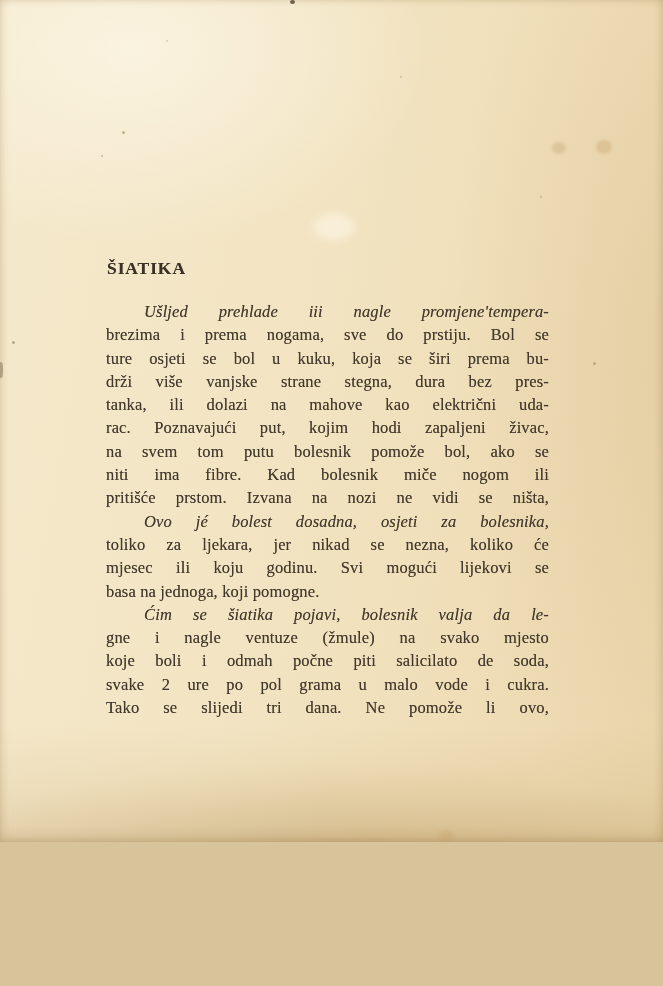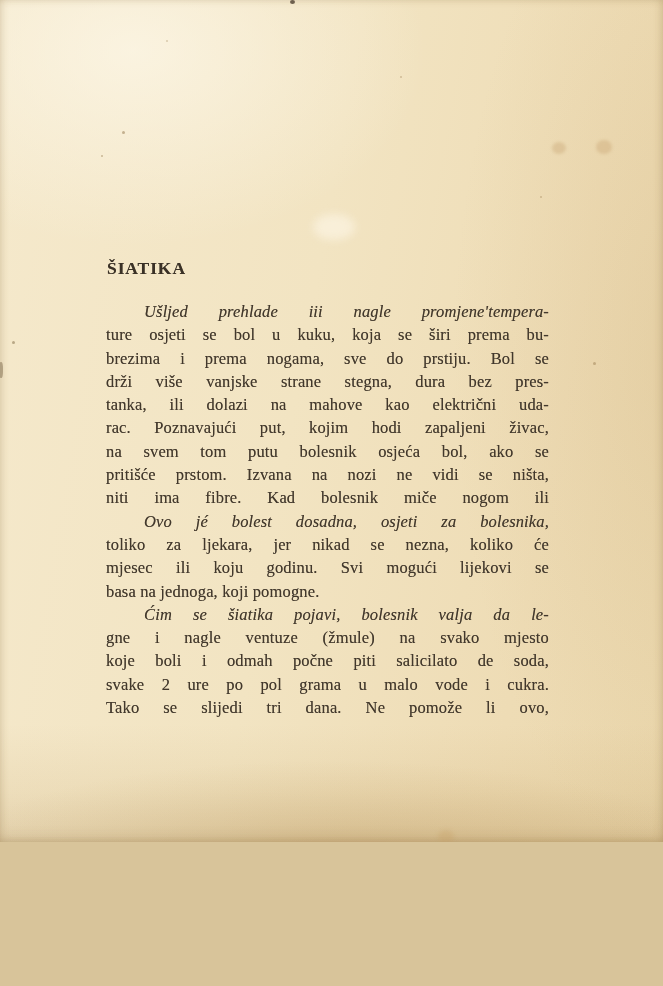--- a/index.html
+++ b/index.html
@@ -85,28 +85,28 @@
   <div class="stain" style="left:88px;top:930px;width:14px;height:12px;background:rgba(196,155,95,.3);filter:blur(2px);"></div>
   <div class="stain" style="left:606px;top:893px;width:18px;height:14px;background:rgba(190,150,92,.32);filter:blur(2px);"></div>
   <div class="stain" style="left:626px;top:930px;width:4px;height:4px;background:transparent;border:1px solid rgba(110,88,55,.6);"></div>
 
   <h1 class="page-title">ŠIATIKA</h1>
 
   <div class="text-block">
 
     <div class="para">
       <div class="line indent">Ušljed prehlade iii nagle promjene'tempera-</div>
+      <div class="line">brezima i prema nogama, sve do prstiju. Bol se</div>
       <div class="line">ture osjeti se bol u kuku, koja se širi prema bu-</div>
-      <div class="line">brezima i prema nogama, sve do prstiju. Bol se</div>
       <div class="line">drži više vanjske strane stegna, dura bez pres-</div>
       <div class="line">tanka, ili dolazi na mahove kao električni uda-</div>
       <div class="line">rac. Poznavajući put, kojim hodi zapaljeni živac,</div>
-      <div class="line">na svem tom putu bolesnik osjeća bol, ako se</div>
+      <div class="line">na svem tom putu bolesnik pomože bol, ako se</div>
+      <div class="line">niti ima fibre. Kad bolesnik miče nogom ili</div>
       <div class="line">pritišće prstom. Izvana na nozi ne vidi se ništa,</div>
-      <div class="line">niti ima fibre. Kad bolesnik miče nogom ili</div>
     </div>
 
     <div class="para">
       <div class="line indent">Ovo jé bolest dosadna, osjeti za bolesnika,</div>
       <div class="line">toliko za ljekara, jer nikad se nezna, koliko će</div>
       <div class="line">mjesec ili koju godinu. Svi mogući lijekovi se</div>
       <div class="line last">basa na jednoga, koji pomogne.</div>
     </div>
 
     <div class="para">

